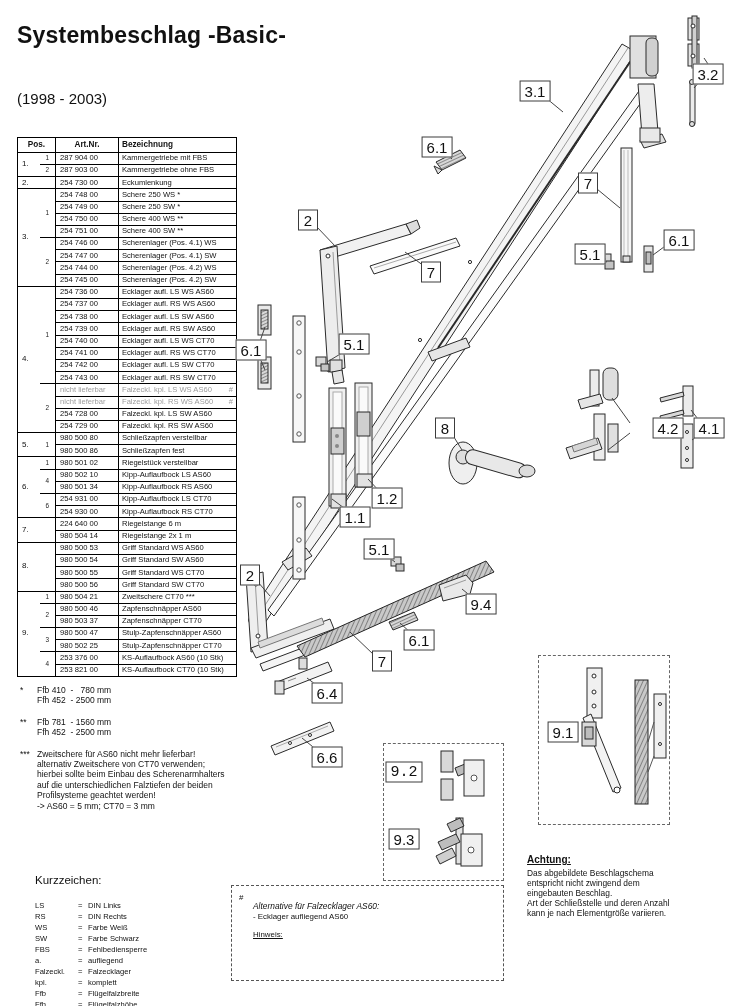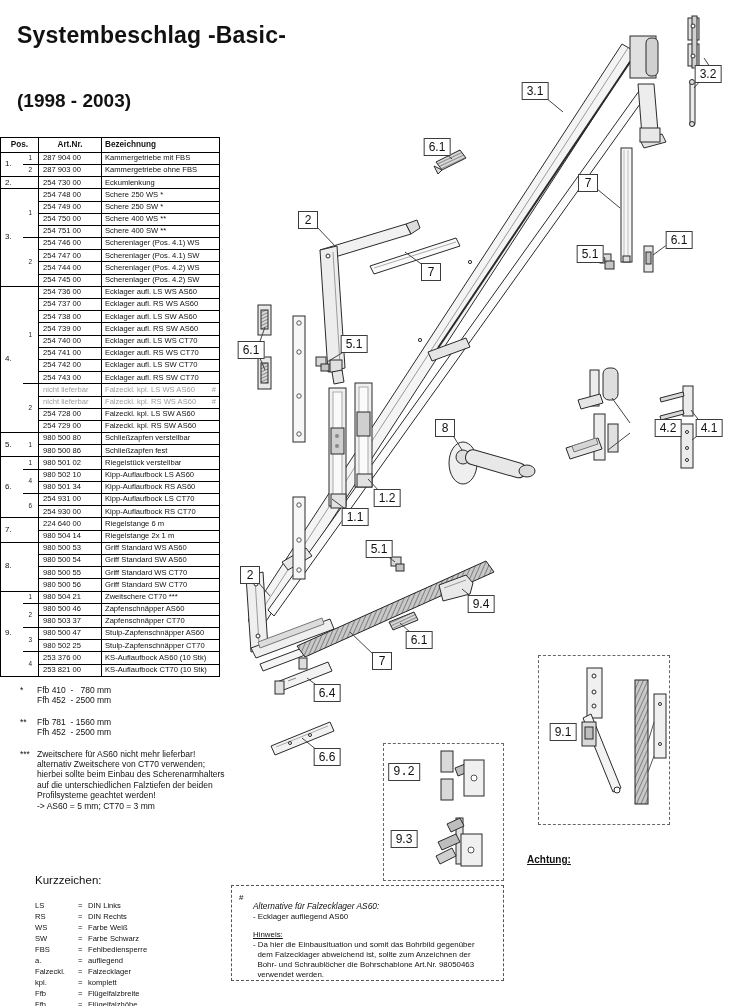--- a/index.html
+++ b/index.html
@@ -2,24 +2,24 @@
 <html><head>
 <meta charset="utf-8">
 <style>
   html,body { margin:0; padding:0; background:#fff; }
   .page {
     position:relative; width:733px; height:1006px; background:#ffffff;
     font-family:"Liberation Sans", sans-serif; color:#111; overflow:hidden;
   }
   
   .title { position:absolute; left:17px; top:22px; margin:0; font-size:23px; font-weight:bold; letter-spacing:0.2px; }
-  .subtitle { position:absolute; left:17px; top:90px; font-size:19px;font-weight:bold; }
+  .subtitle { position:absolute; left:17px; top:90px; font-size:15px; }
 
   
-  table.parts { position:absolute; left:0; top:137px; border-collapse:collapse; table-layout:fixed; border:1.5px solid #000; }
+  table.parts { position:absolute; left:17px; top:137px; border-collapse:collapse; table-layout:fixed; border:1.5px solid #000; }
   .parts col.c-pos  { width:22px; }
   .parts col.c-sub  { width:16px; }
   .parts col.c-art  { width:63px; }
   .parts col.c-name { width:118px; }
   .parts th, .parts td { border:1px solid #000; font-size:7.6px; line-height:8.4px; padding:1.4px 3px; overflow:hidden; white-space:nowrap; }
   .parts th { font-size:8.2px; line-height:9px; font-weight:bold; text-align:left; padding:2.4px 3px; }
   .parts th.h-pos { text-align:center; }
   .parts th.h-art { text-align:center; }
   .parts td.pos { border-right:none; font-size:8px; vertical-align:middle; padding-left:4px; }
   .parts td.sub { border-left:none; font-size:6.4px; text-align:center; vertical-align:middle; color:#222; }
@@ -54,21 +54,21 @@
   .hinweis-h { text-decoration:underline; margin:8px 0 1px 14px; }
   .hinweis-lines { margin-left:14px; }
   .hinweis-lines div { white-space:pre; }
 
   
   svg.diagram { position:absolute; left:0; top:0; }
   .dashbox { position:absolute; border:1px dashed #666; }
   .dashbox.b923 { left:383px; top:743px; width:119px; height:136px; }
   .dashbox.b91  { left:538px; top:655px; width:130px; height:168px; }
   .callout { position:absolute; transform:translate(-50%,-50%); border:1px solid #3c3c3c; background:#fff;
-             font-size:12px; line-height:1; padding:2px 4px; min-width:10px; text-align:center; color:#111; }
+             font-size:15px; line-height:1; padding:2px 4px; min-width:10px; text-align:center; color:#111; }
 </style>
 </head>
 <body>
 
 <div class="page">
 
   <h1 class="title">Systembeschlag -Basic-</h1>
   <div class="subtitle">(1998 - 2003)</div>
 
   <table class="parts">
@@ -363,20 +363,27 @@
         <div class="kz-row">
           <span class="kz-abbr">Ffh</span>
           <span class="kz-eq">=</span>
           <span class="kz-def">Flügelfalzhöhe</span>
         </div>
       </div>
   </div>
 
   <div class="achtung">
     <div class="achtung-h">Achtung:</div>
+    <div>
+        <div>Das abgebildete Beschlagschema</div>
+        <div>entspricht nicht zwingend dem</div>
+        <div>eingebauten Beschlag.</div>
+        <div>Art der Schließstelle und deren Anzahl</div>
+        <div>kann je nach Elementgröße variieren.</div>
+      </div>
   </div>
 
   <svg class="diagram" width="733" height="1006" viewBox="0 0 733 1006">
     <defs>
       <pattern id="ribs" width="3" height="3" patternUnits="userSpaceOnUse" patternTransform="rotate(65)">
         <rect width="3" height="3" fill="#d8d8d8"></rect>
           <line x1="0" y1="0" x2="0" y2="3" stroke="#555" stroke-width="1.2"></line>
       </pattern>
       <pattern id="hatch" width="4" height="4" patternUnits="userSpaceOnUse" patternTransform="rotate(24)">
         <rect width="4" height="4" fill="#c9c9c9"></rect>
@@ -623,21 +630,15 @@
       <div class="callout" style="left: 563px; top: 732px;">9.1</div>
     </div>
 
   <div class="altbox">
     <div class="alt-row">
       <div class="alt-hash">#</div>
       <div class="alt-title">Alternative für Falzecklager AS60:</div>
     </div>
     <div class="alt-item">- Ecklager aufliegend AS60</div>
     <div class="hinweis-h">Hinweis:</div>
-    <div class="hinweis-lines">
-        <div>- Da hier die Einbausituation und somit das Bohrbild gegenüber</div>
-        <div>  dem Falzecklager abweichend ist, sollte zum Anzeichnen der</div>
-        <div>  Bohr- und Schraublöcher die Bohrschablone Art.Nr. 98050463</div>
-        <div>  verwendet werden.</div>
-      </div>
   </div>
 
 </div>
 
 </body></html>

